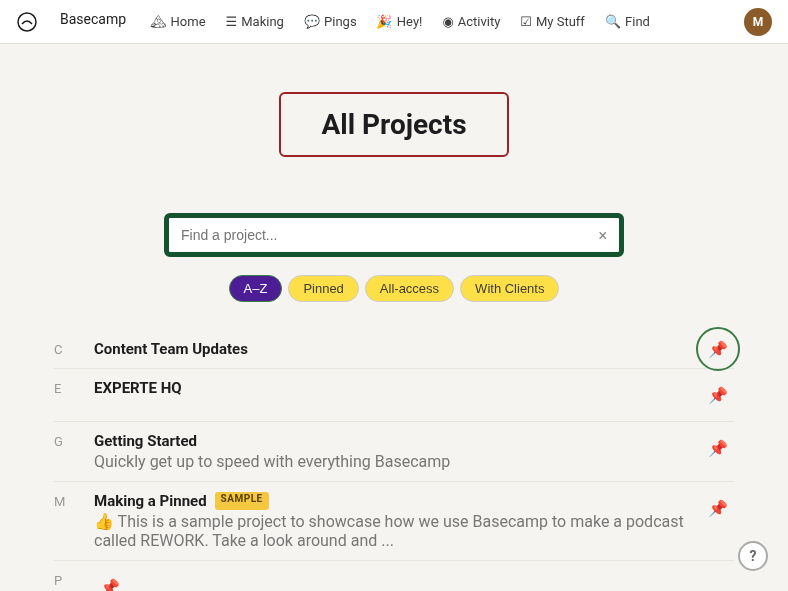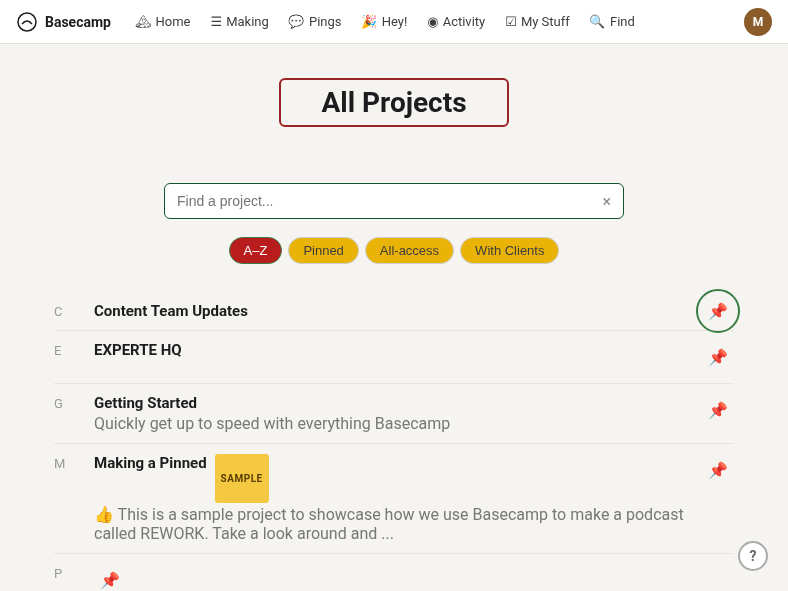--- a/index.html
+++ b/index.html
@@ -17,24 +17,24 @@
       display: flex;
       align-items: center;
       background: #fff;
       border-bottom: 1px solid #e0ddd6;
       padding: 0 16px;
       height: 44px;
       gap: 4px;
     }
     .nav-logo {
       display: flex;
-      align-items: center;
-      gap: 7px;
+      align-items: flex-start;
+      gap: 22px;
       margin-right: 12px;
-      font-weight: 700;
+      font-weight: 400;
       font-size: 14px;
       color: #1d1d1f;
     }
     .nav-logo-icon {
       width: 22px;
       height: 22px;
       background: #fff;
       display: flex;
       align-items: center;
       justify-content: center;
@@ -65,23 +65,23 @@
     }
 
     
     main {
       padding: 32px 40px 24px;
     }
 
     .page-title-box {
       border: 2px solid #9b2226;
       border-radius: 6px;
-      padding: 6px 40px;
+      padding: 14px 40px;
       display: inline-block;
-      margin: 2px auto 28px;
+      margin: 16px auto 28px;
       display: flex;
       justify-content: center;
       max-width: 400px;
       margin-left: auto;
       margin-right: auto;
     }
     .page-title-wrapper {
       display: flex;
       justify-content: center;
       margin-bottom: 28px;
@@ -94,26 +94,26 @@
 
     
     .search-bar-wrapper {
       display: flex;
       justify-content: center;
       margin-bottom: 18px;
     }
     .search-bar {
       display: flex;
       align-items: center;
-      border: 1px solid #14532d;
+      border: 5px solid #14532d;
       border-radius: 6px;
       background: #fff;
       width: 460px;
       padding: 0 12px;
-      height: 36px;
+      height: 44px;
     }
     .search-bar input {
       border: none;
       outline: none;
       flex: 1;
       font-size: 14px;
       background: transparent;
       color: #555;
     }
     .search-clear {
@@ -132,27 +132,27 @@
     .filter-tab {
       padding: 5px 14px;
       border-radius: 20px;
       font-size: 13px;
       cursor: pointer;
       border: 1px solid transparent;
       background: transparent;
       color: #3d3d3d;
     }
     .filter-tab.active {
-      background: #b91c1c;
+      background: #4c1d95;
       color: #fff;
       border-color: #3a7d44;
     }
     .filter-tab:not(.active) {
       border: 1px solid #ccc;
-      background: #eab308;
+      background: #fde047;
     }
 
     
     .project-list {
       max-width: 680px;
       margin: 0 auto;
       position: relative;
     }
     .project-row {
       display: flex;
@@ -176,21 +176,21 @@
       font-weight: 700;
       color: #1d1d1f;
       display: flex;
       gap: 8px;
     }
     .sample-badge {
       font-size: 10px;
       font-weight: 700;
       background: #f5c842;
       color: #5a4000;
-      padding: 19px 6px;
+      padding: 1px 6px;
       border-radius: 3px;
       text-transform: uppercase;
       letter-spacing: 0.5px;
     }
     .project-subtitle {
       font-size: 16px;
       color: #777;
       margin-top: 2px;
     }
     .pin-btn {

